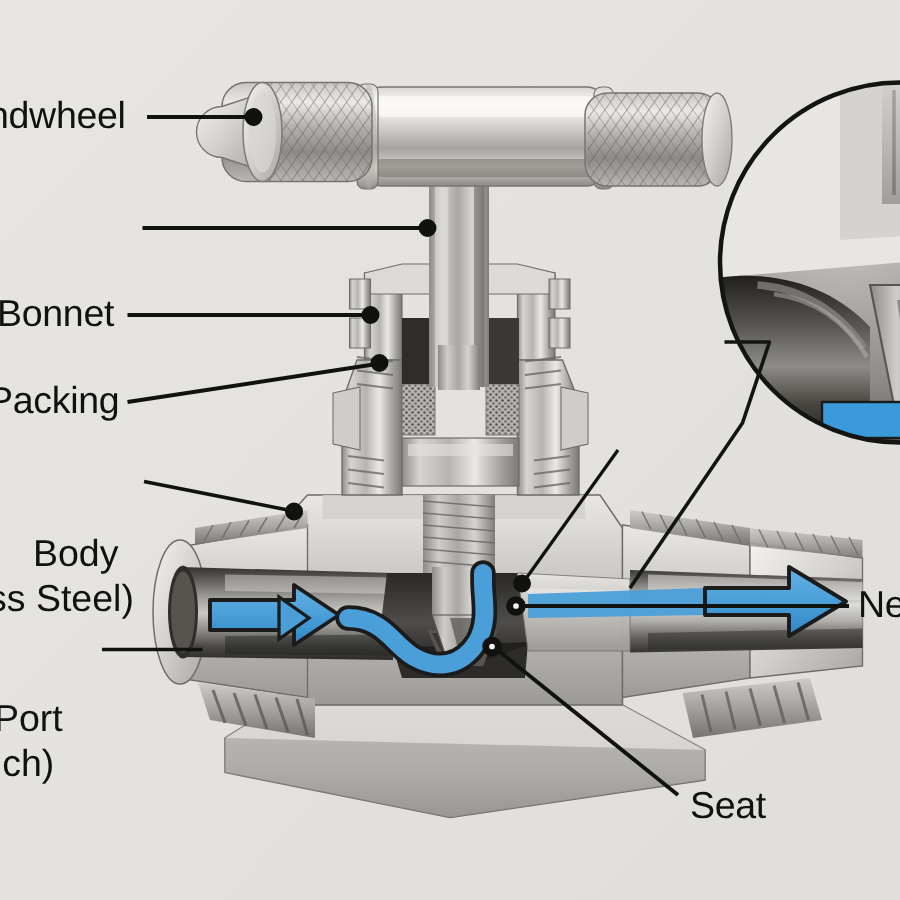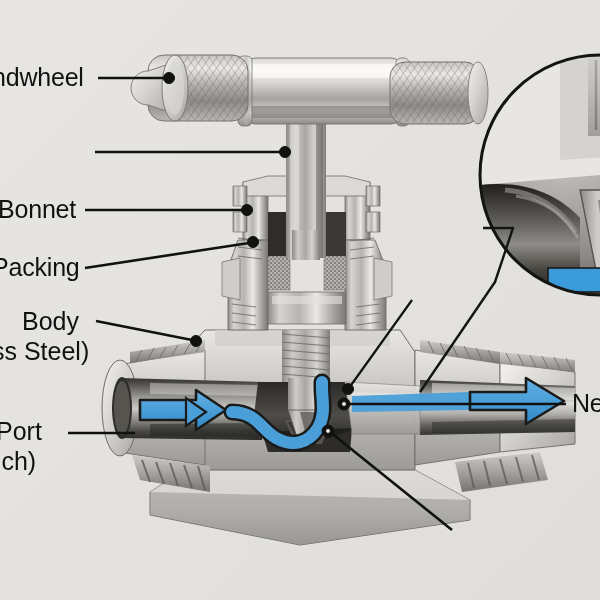--- a/index.html
+++ b/index.html
@@ -15,21 +15,21 @@
     position:absolute;
     color:#111110;
     font-family:"Liberation Sans",sans-serif;
     font-size:25px;
     line-height:31px;
     white-space:nowrap;
     font-weight:400;
     letter-spacing:-0.2px;
   }
   .lbl-r{text-align:left;}
-  .lbl-block{position:absolute;white-space:nowrap;}
+  .lbl-block{position:absolute;white-space:nowrap;margin-top:48px;}
   .lbl-block .ln{
     color:#111110;font-size:25px;line-height:30px;
     font-family:"Liberation Sans",sans-serif;white-space:nowrap;
   }
 </style>
 </head>
 <body>
 
 <div id="stage">
 
@@ -432,14 +432,15 @@
     <div class="ln" style="margin-left:-30px;">ss Steel)</div>
   </div>
 
   <div class="lbl-block" style="left:-4px;top:416px;">
     <div class="ln">Port</div>
     <div class="ln" style="margin-left:-14px;">inch)</div>
   </div>
 
   <div class="lbl lbl-r" style="left:572px;top:388px;">Ne</div>
 
+  <div class="lbl" style="left:460px;top:522px;">Seat</div>
 
 </div>
 
 </body></html>

